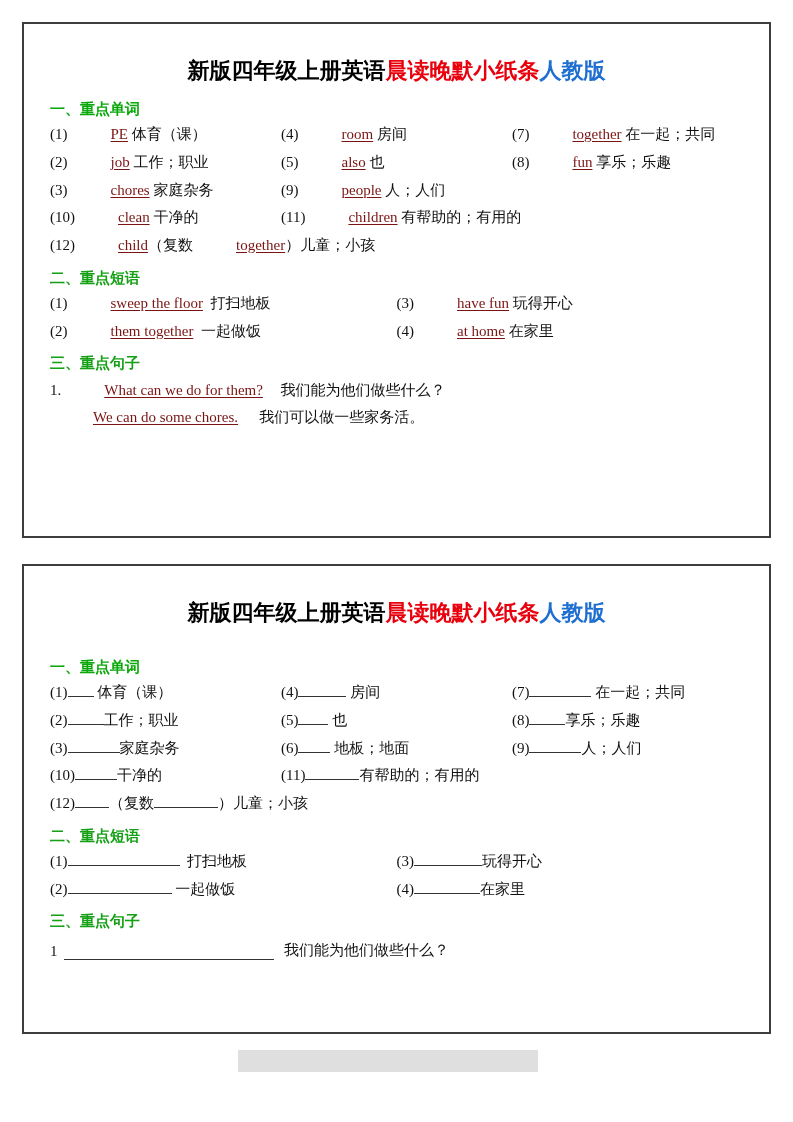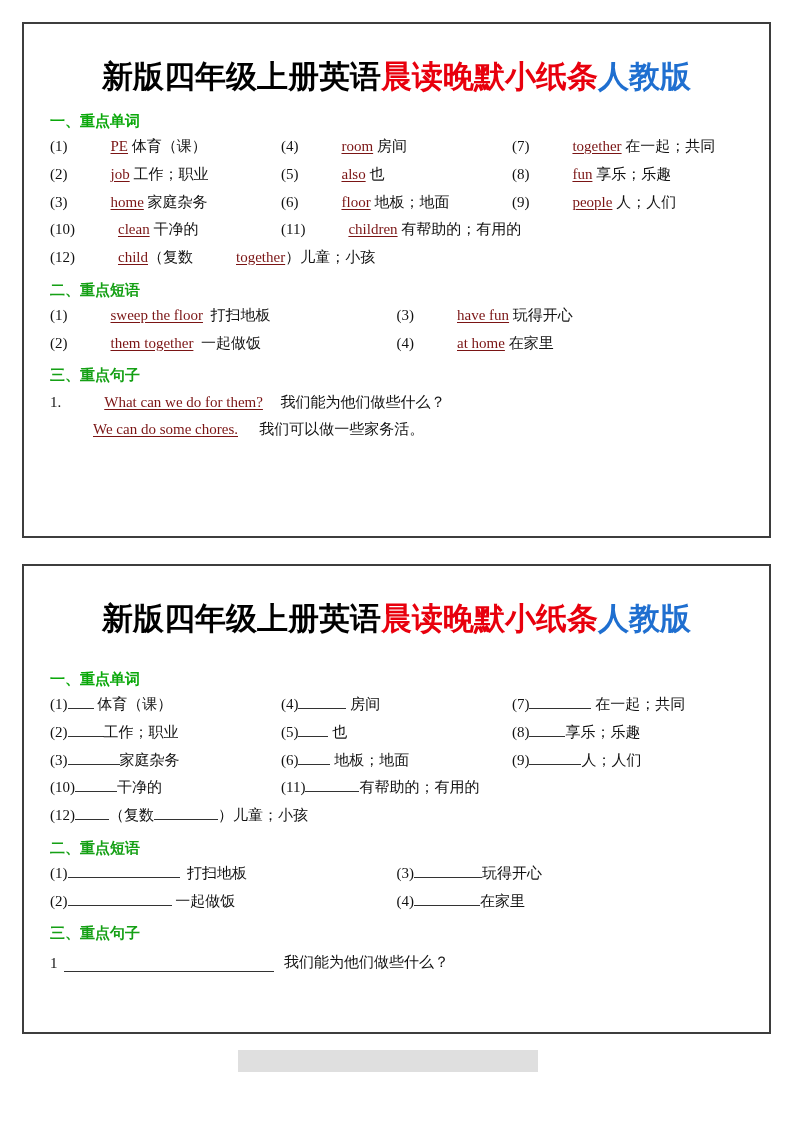--- a/index.html
+++ b/index.html
@@ -30,21 +30,21 @@
     position: relative;
     background: #fff;
   }
   .card.first { height: 516px; }
   .card.second { height: 470px; overflow: hidden; }
 
   .title {
     text-align: center;
     font-family: "DejaVu Sans", sans-serif;
     font-weight: bold;
-    font-size: 31px;
+    font-size: 22px;
     letter-spacing: 0px;
     margin: 14px 0 0 0;
     white-space: nowrap;
   }
   .title .t-black { color: #000000; }
   .title .t-red { color: #e8000d; }
   .title .t-blue { color: #1f6fd0; }
 
   .section-head {
     color: #0aa80a;
@@ -135,22 +135,21 @@
         <div class="cell"><span class="num">(1)</span><span class="en">PE</span>&nbsp;<span class="cn">体育（课）</span></div>
         <div class="cell"><span class="num">(4)</span><span class="en">room</span>&nbsp;<span class="cn">房间</span></div>
         <div class="cell"><span class="num">(7)</span><span class="en">together</span>&nbsp;<span class="cn">在一起；共同</span></div>
       </div>
       <div class="row col3">
         <div class="cell"><span class="num">(2)</span><span class="en">job</span>&nbsp;<span class="cn">工作；职业</span></div>
         <div class="cell"><span class="num">(5)</span><span class="en">also</span>&nbsp;<span class="cn">也</span></div>
         <div class="cell"><span class="num">(8)</span><span class="en">fun</span>&nbsp;<span class="cn">享乐；乐趣</span></div>
       </div>
       <div class="row col3">
-        <div class="cell"><span class="num">(3)</span><span class="en">home</span>&nbsp;<span class="cn">家庭杂务</span></div>
-        <div class="cell"><span class="num">(6)</span><span class="en">floor</span>&nbsp;<span class="cn">地板；地面</span></div>
+        <div class="cell"><span class="num">(3)</span><span class="en">chores</span>&nbsp;<span class="cn">家庭杂务</span></div>
         <div class="cell"><span class="num">(9)</span><span class="en">people</span>&nbsp;<span class="cn">人；人们</span></div>
       </div>
       <div class="row">
         <div class="cell" style="width:33.33%"><span class="num">(10)</span><span class="en">clean</span>&nbsp;<span class="cn">干净的</span></div>
         <div class="cell wide"><span class="num">(11)</span><span class="en">children</span>&nbsp;<span class="cn">有帮助的；有用的</span></div>
       </div>
       <div class="row">
         <div class="cell" style="width:100%"><span class="num">(12)</span><span class="en">child</span><span class="cn">（复数</span><span class="en">together</span><span class="cn">）儿童；小孩</span></div>
       </div>
     </div>

